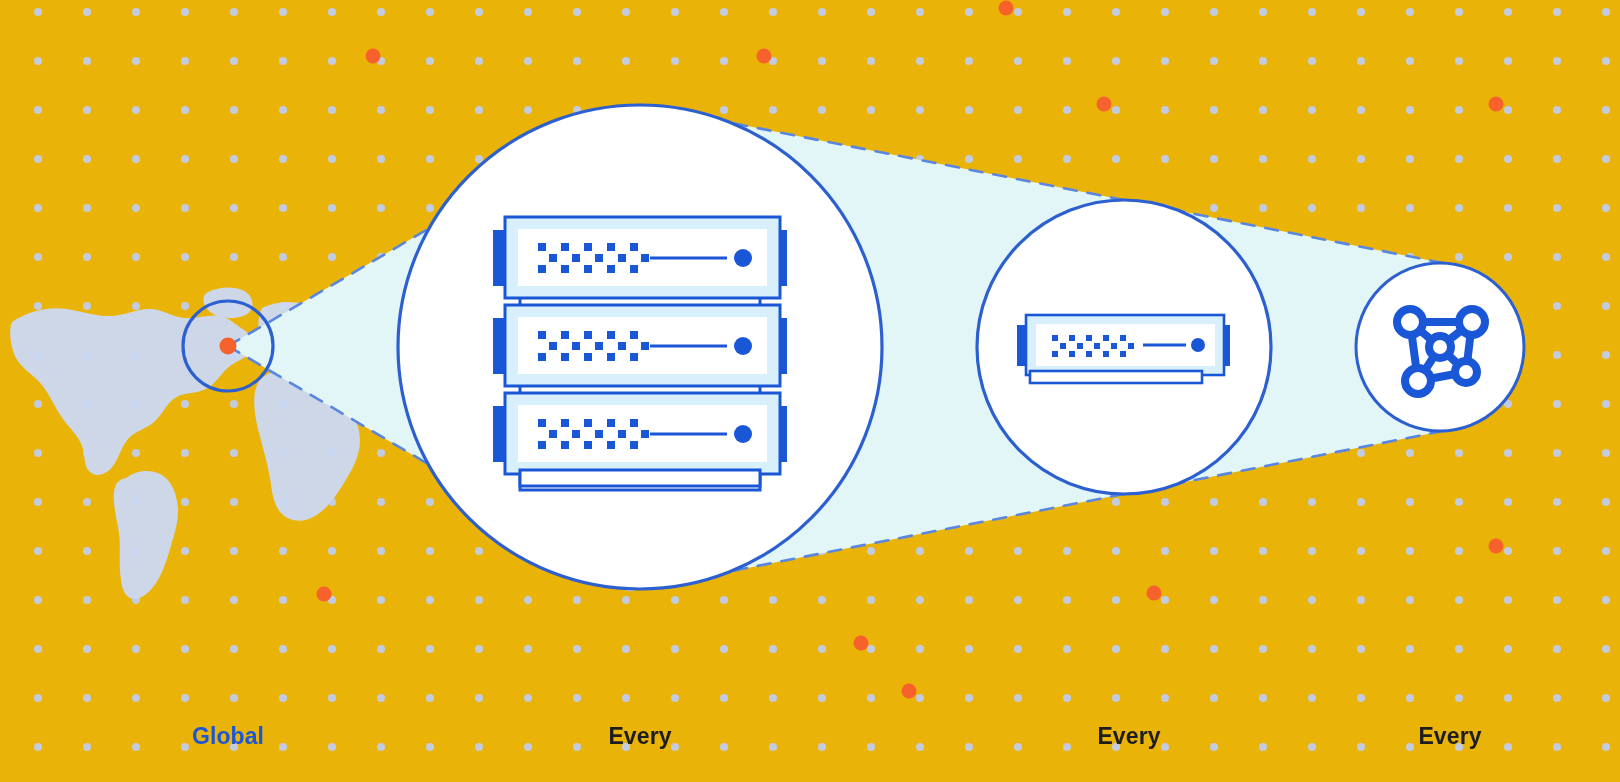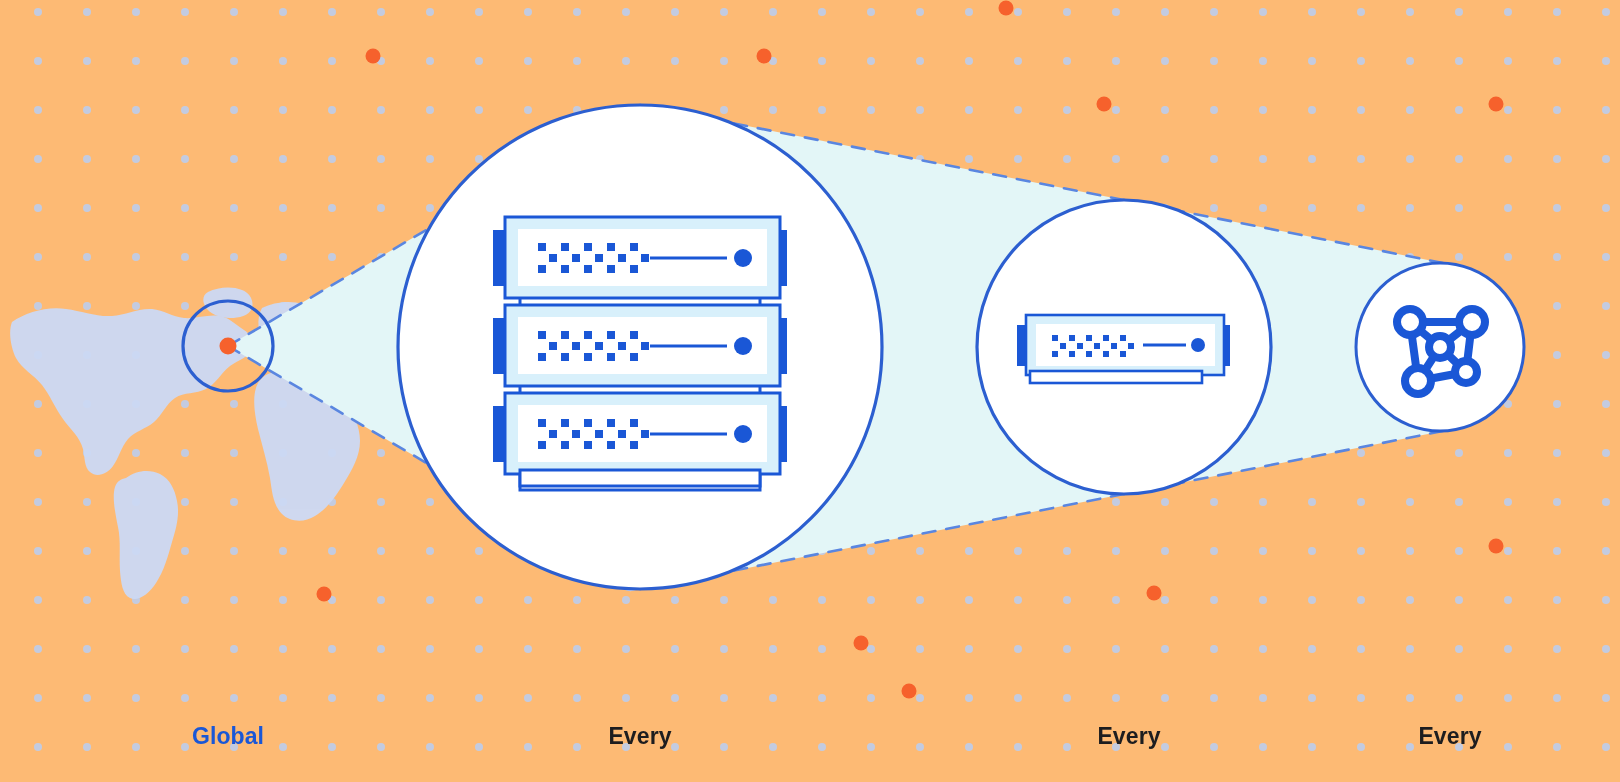--- a/index.html
+++ b/index.html
@@ -8,21 +8,21 @@
     padding: 0;
     background: #ffffff;
   }
   body {
     font-family: "Liberation Sans", sans-serif;
   }
   #stage {
     position: relative;
     width: 1620px;
     height: 782px;
-    background: #fdba74;
+    background: #eab308;
     overflow: hidden;
   }
   #stage svg.layer {
     position: absolute;
     left: 0;
     top: 0;
     width: 1620px;
     height: 782px;
   }
   .label {

